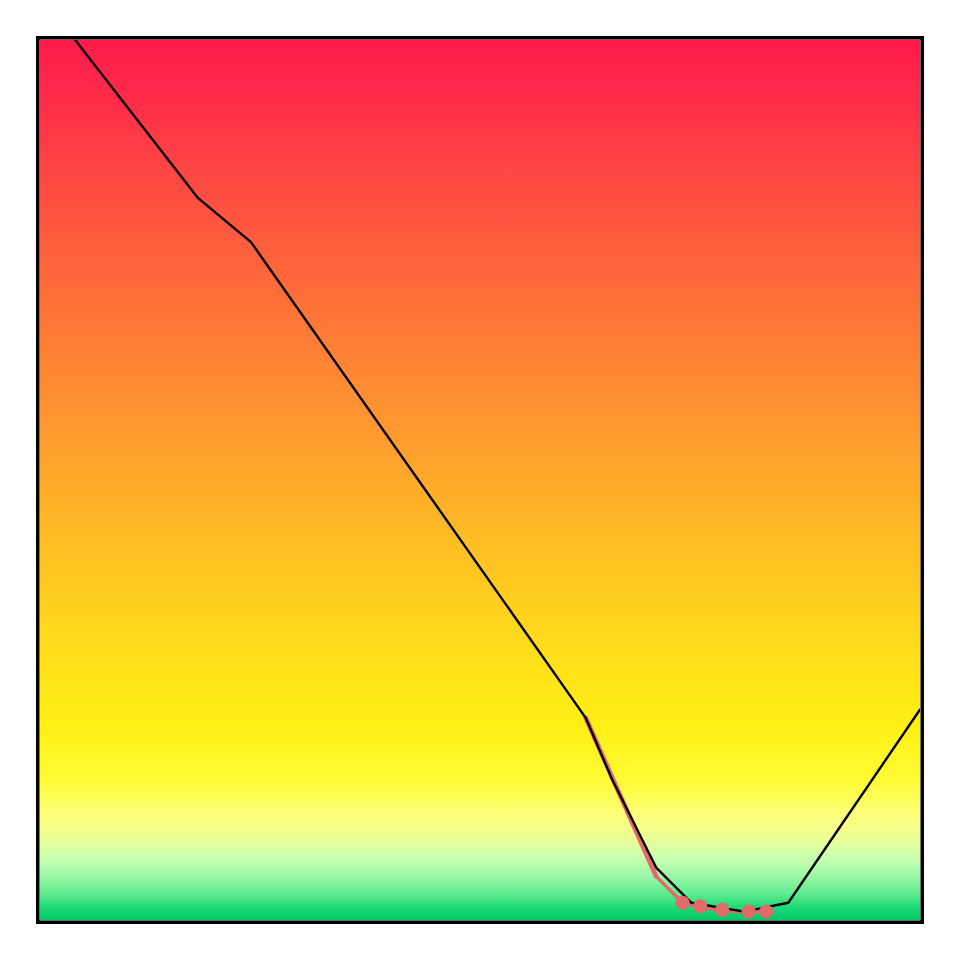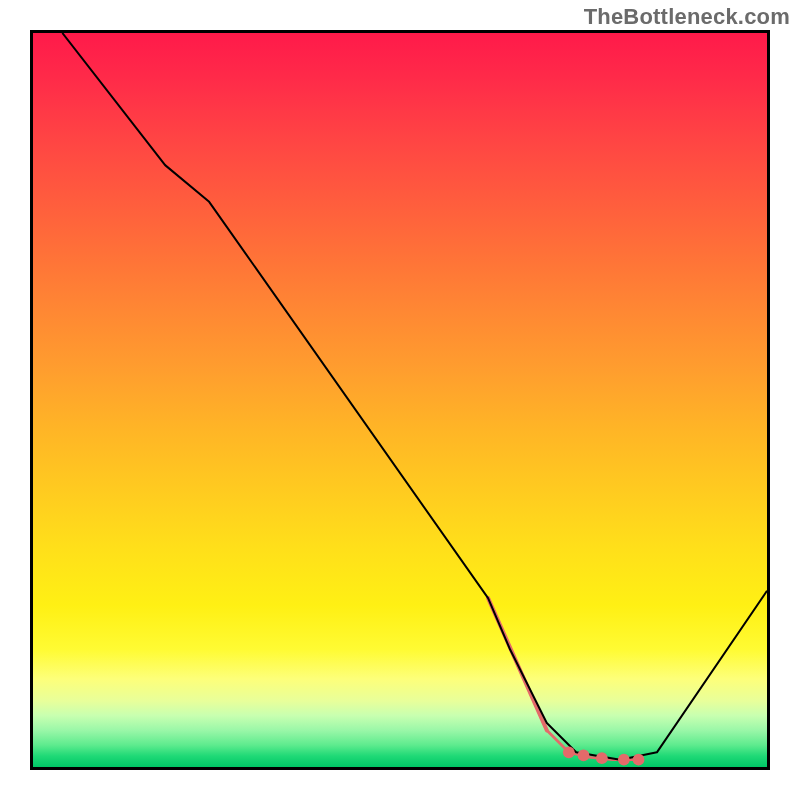--- a/index.html
+++ b/index.html
@@ -71,21 +71,20 @@
     inset: 0;
     width: 100%;
     height: 100%;
     z-index: 10;
   }
 </style>
 </head>
 <body>
 
 <div class="frame">
-  <div class="watermark">TheBottleneck.com</div>
 
   <div class="chart-outer">
     <div class="plot-area">
       <div class="gradient-bg"></div>
       <svg class="lines" viewBox="0 0 100 100" preserveAspectRatio="none">
         <g>
             <path d="M62 77 L70 95 L73 98 L76 98.7 L79 99 L82 99" fill="none" stroke="#e46a6a" stroke-width="2.8" stroke-linecap="round" stroke-linejoin="round" vector-effect="non-scaling-stroke"></path>
             <path d="M62 77 L70 95" fill="none" stroke="#e46a6a" stroke-width="4" stroke-linecap="round" vector-effect="non-scaling-stroke"></path>
           </g>
         <g>

